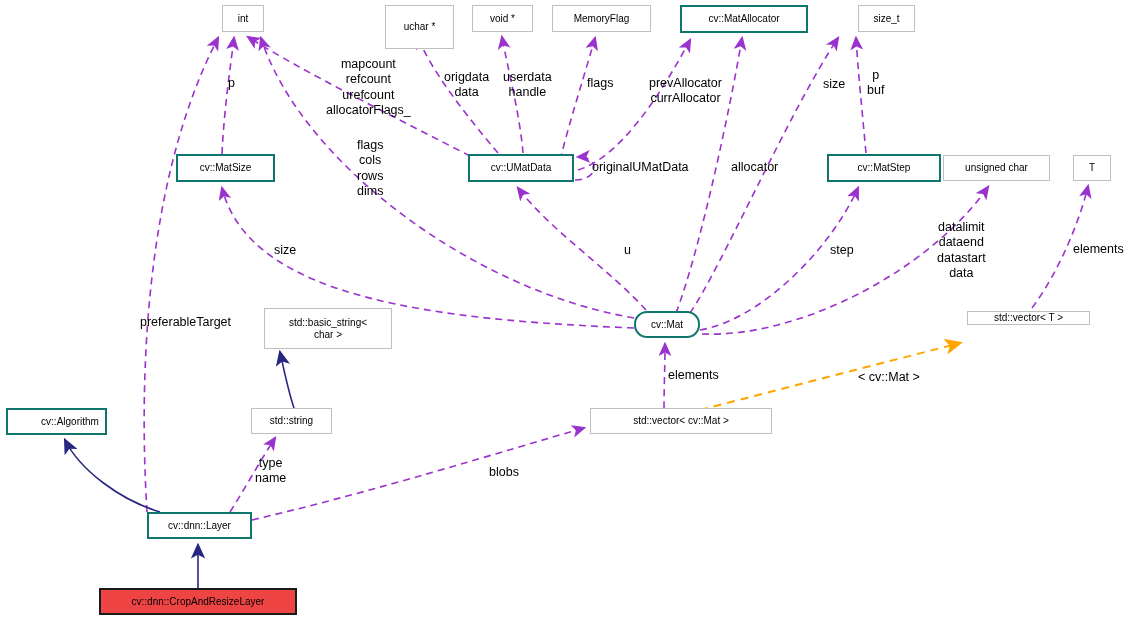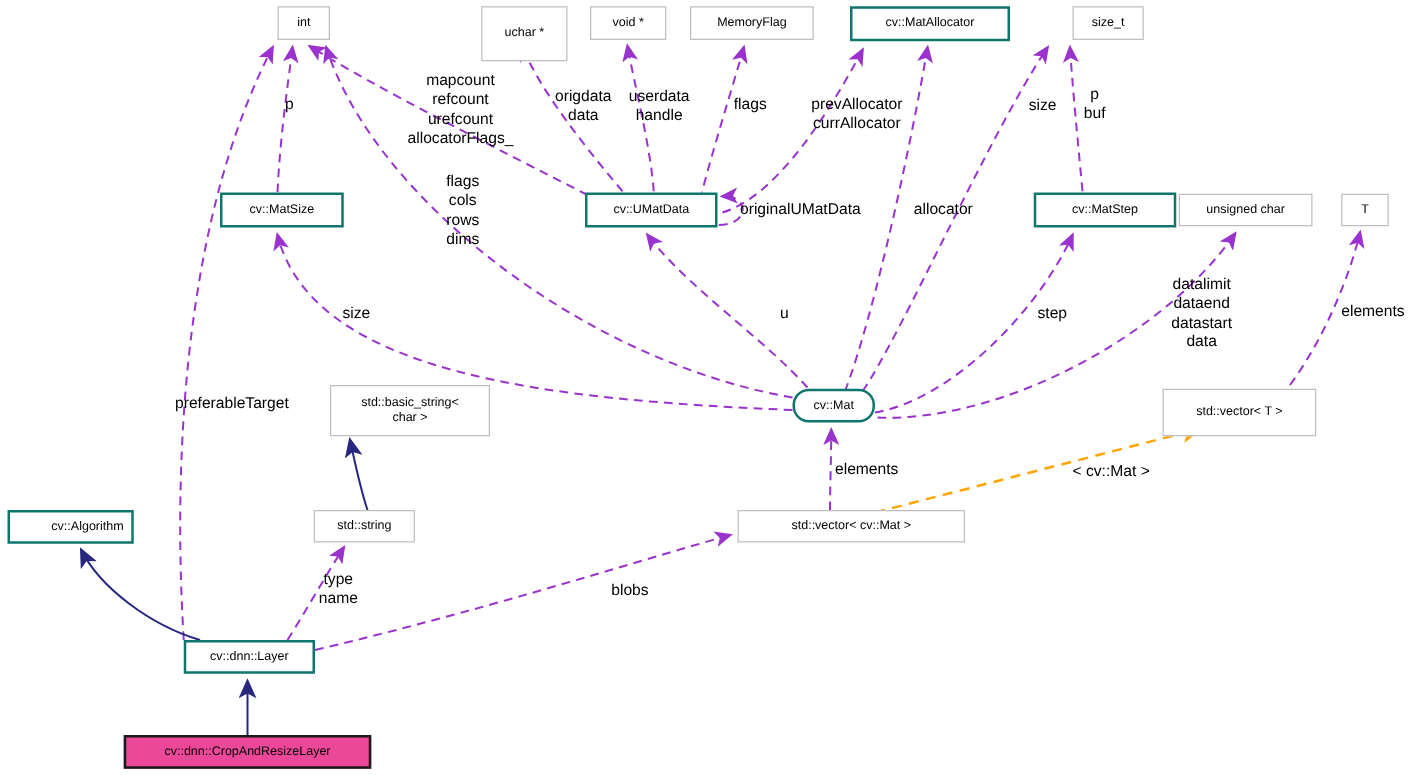--- a/index.html
+++ b/index.html
@@ -37,21 +37,21 @@
     color: #000000;
     line-height: 1.15;
     white-space: pre;
     z-index: 5;
   }
   .node.strong {
     border: 2px solid #0f766e;
   }
   .node.current {
     border: 2px solid #1a1a1a;
-    background: #ec4899;
+    background: #ef4444;
   }
   .edge-label {
     position: absolute;
     font-size: 12.5px;
     color: #000000;
     line-height: 1.22;
     white-space: pre;
     text-align: center;
     z-index: 6;
     background: transparent;
@@ -142,21 +142,21 @@
       <div class="node strong" style="left: 680px; top: 5px; width: 128px; height: 28px;">cv::MatAllocator</div>
       <div class="node" style="left: 835px; top: 5px; width: 57px; height: 27px; margin-left: 23px;">size_t</div>
       <div class="node strong" style="left: 176px; top: 154px; width: 99px; height: 28px;">cv::MatSize</div>
       <div class="node strong" style="left: 468px; top: 154px; width: 106px; height: 28px;">cv::UMatData</div>
       <div class="node strong" style="left: 827px; top: 154px; width: 114px; height: 28px;">cv::MatStep</div>
       <div class="node" style="left: 943px; top: 155px; width: 107px; height: 26px;">unsigned char</div>
       <div class="node" style="left: 1073px; top: 155px; width: 38px; height: 26px;">T</div>
       <div class="node" style="left: 264px; top: 308px; width: 128px; height: 41px;">std::basic_string&lt;
 char &gt;</div>
       <div class="node strong" style="left: 634px; top: 311px; width: 66px; height: 27px; border-radius: 13px;">cv::Mat</div>
-      <div class="node" style="left: 930px; top: 311px; width: 123px; height: 38px;">std::vector&lt; T &gt;</div>
+      <div class="node" style="left: 967px; top: 311px; width: 123px; height: 14px;">std::vector&lt; T &gt;</div>
       <div class="node strong" style="left: 6px; top: 408px; width: 101px; height: 27px; padding-left: 27px;">cv::Algorithm</div>
       <div class="node" style="left: 251px; top: 408px; width: 81px; height: 26px;">std::string</div>
       <div class="node" style="left: 590px; top: 408px; width: 182px; height: 26px;">std::vector&lt; cv::Mat &gt;</div>
       <div class="node strong" style="left: 147px; top: 512px; width: 105px; height: 27px;">cv::dnn::Layer</div>
       <div class="node current" style="left: 99px; top: 588px; width: 198px; height: 27px;">cv::dnn::CropAndResizeLayer</div>
     </div>
   <div id="labels">
       <div class="edge-label left" style="left: 228px; top: 76px;">p</div>
       <div class="edge-label" style="left: 326px; top: 57px;">mapcount
 refcount

